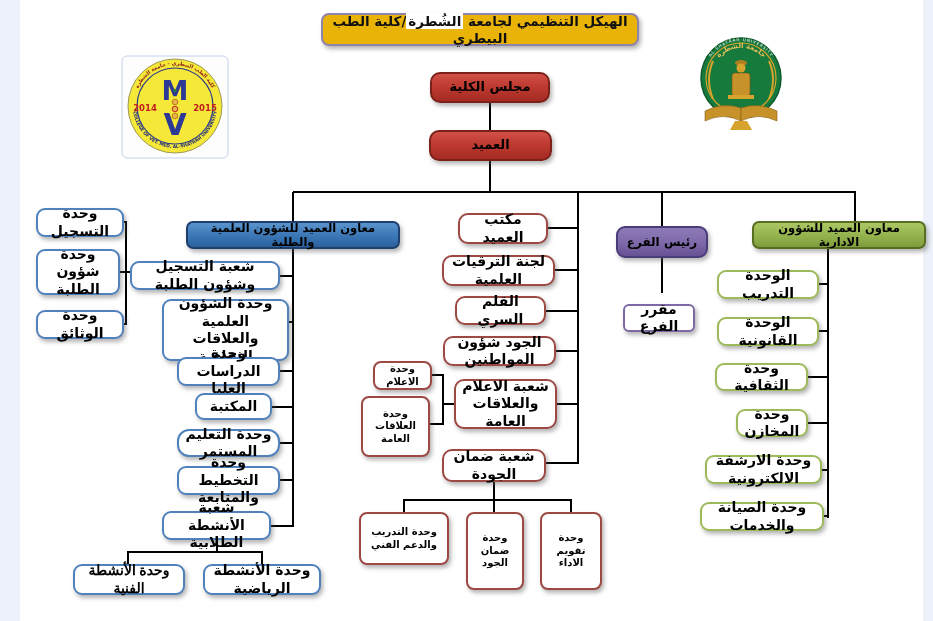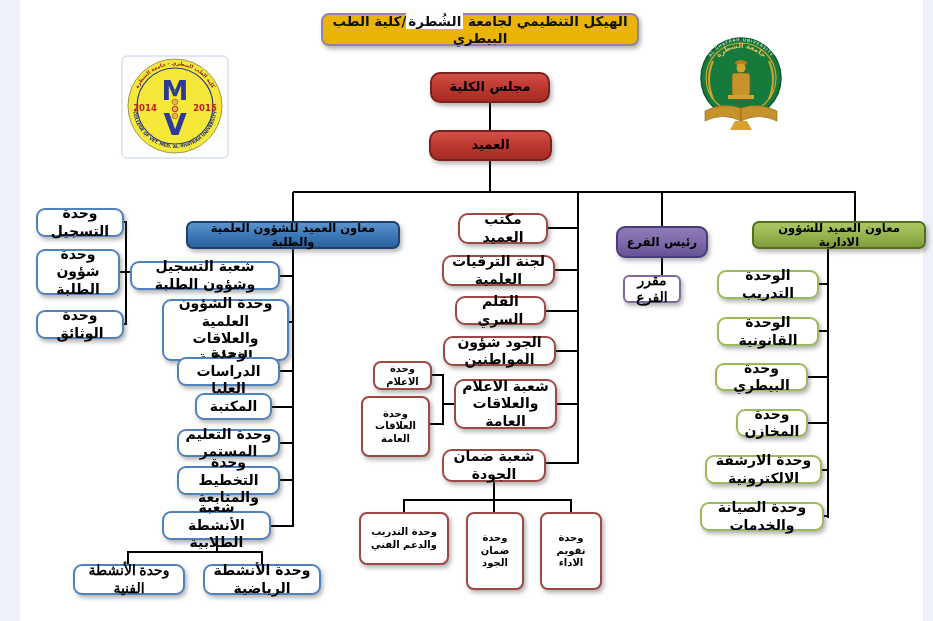--- a/index.html
+++ b/index.html
@@ -144,21 +144,21 @@
   </svg>
 
   <div class="node red shadow" style="left:430px;top:72px;width:120px;height:31px;">مجلس الكلية</div>
   <div class="node red shadow" style="left:429px;top:130px;width:123px;height:31px;">العميد</div>
 
   <div class="node blue-h shadow" style="left:186px;top:221px;width:214px;height:28px;">معاون العميد للشؤون العلمية والطلبة</div>
   <div class="node wblue shadow" style="left:130px;top:261px;width:150px;height:29px;">شعبة التسجيل وشؤون الطلبة</div>
   <div class="node wblue shadow" style="left:162px;top:299px;width:127px;height:62px;">وحدة الشؤون العلمية والعلاقات الثقافية</div>
   <div class="node wblue shadow" style="left:177px;top:357px;width:103px;height:29px;">وحدة الدراسات العليا</div>
   <div class="node wblue shadow" style="left:195px;top:393px;width:77px;height:27px;">المكتبة</div>
-  <div class="node wblue shadow" style="left:177px;top:429px;width:103px;height:28px;">وحدة التعليم المستمر</div>
+  <div class="node wblue shadow" style="left:177px;top:429px;width:103px;height:28px;border-radius:12px;">وحدة التعليم المستمر</div>
   <div class="node wblue shadow" style="left:177px;top:466px;width:103px;height:29px;">وحدة التخطيط والمتابعة</div>
   <div class="node wblue shadow" style="left:162px;top:511px;width:109px;height:29px;">شعبة الأنشطة الطلابية</div>
 
   <div class="node wblue shadow" style="left:36px;top:208px;width:88px;height:29px;">وحدة التسجيل</div>
   <div class="node wblue shadow" style="left:36px;top:249px;width:84px;height:46px;">وحدة شؤون الطلبة</div>
   <div class="node wblue shadow" style="left:36px;top:310px;width:88px;height:29px;">وحدة الوثائق</div>
 
   <div class="node wblue shadow" style="left:73px;top:564px;width:112px;height:31px;font-family:Liberation Serif, serif;">وحدة الأنشطة الفنية</div>
   <div class="node wblue shadow" style="left:203px;top:564px;width:118px;height:31px;">وحدة الأنشطة الرياضية</div>
 
@@ -170,23 +170,23 @@
   <div class="node wmaroon shadow" style="left:442px;top:449px;width:104px;height:33px;">شعبة ضمان الجودة</div>
 
   <div class="node wmaroon shadow fs10" style="left:373px;top:361px;width:59px;height:29px;">وحدة الاعلام</div>
   <div class="node wmaroon shadow fs10" style="left:361px;top:396px;width:69px;height:61px;">وحدة العلاقات العامة</div>
 
   <div class="node wmaroon shadow fs10" style="left:359px;top:512px;width:90px;height:53px;">وحدة التدريب والدعم الفني</div>
   <div class="node wmaroon shadow fs10" style="left:466px;top:512px;width:58px;height:78px;">وحدة ضمان الجود</div>
   <div class="node wmaroon shadow fs10" style="left:540px;top:512px;width:62px;height:78px;">وحدة تقويم الاداء</div>
 
   <div class="node purple-h shadow" style="left:616px;top:226px;width:92px;height:32px;">رئيس الفرع</div>
-  <div class="node wpurple shadow" style="left:623px;top:275px;width:58px;height:28px;font-family:Liberation Serif, serif;">مقرر الفرع</div>
+  <div class="node wpurple shadow" style="left:623px;top:304px;width:72px;height:28px;">مقرر الفرع</div>
 
   <div class="node green-h shadow" style="left:752px;top:221px;width:174px;height:28px;">معاون العميد للشؤون الادارية</div>
   <div class="node wgreen shadow" style="left:717px;top:270px;width:102px;height:29px;">الوحدة التدريب</div>
   <div class="node wgreen shadow" style="left:717px;top:317px;width:102px;height:29px;">الوحدة القانونية</div>
-  <div class="node wgreen shadow" style="left:715px;top:363px;width:93px;height:28px;">وحدة البيطري</div>
+  <div class="node wgreen shadow" style="left:715px;top:363px;width:93px;height:28px;">وحدة الثقافية</div>
   <div class="node wgreen shadow" style="left:736px;top:409px;width:72px;height:28px;">وحدة المخازن</div>
   <div class="node wgreen shadow" style="left:705px;top:455px;width:117px;height:29px;">وحدة الارشفة الالكترونية</div>
   <div class="node wgreen shadow" style="left:700px;top:502px;width:124px;height:29px;">وحدة الصيانة والخدمات</div>
 
 </div>
 
 </body></html>

